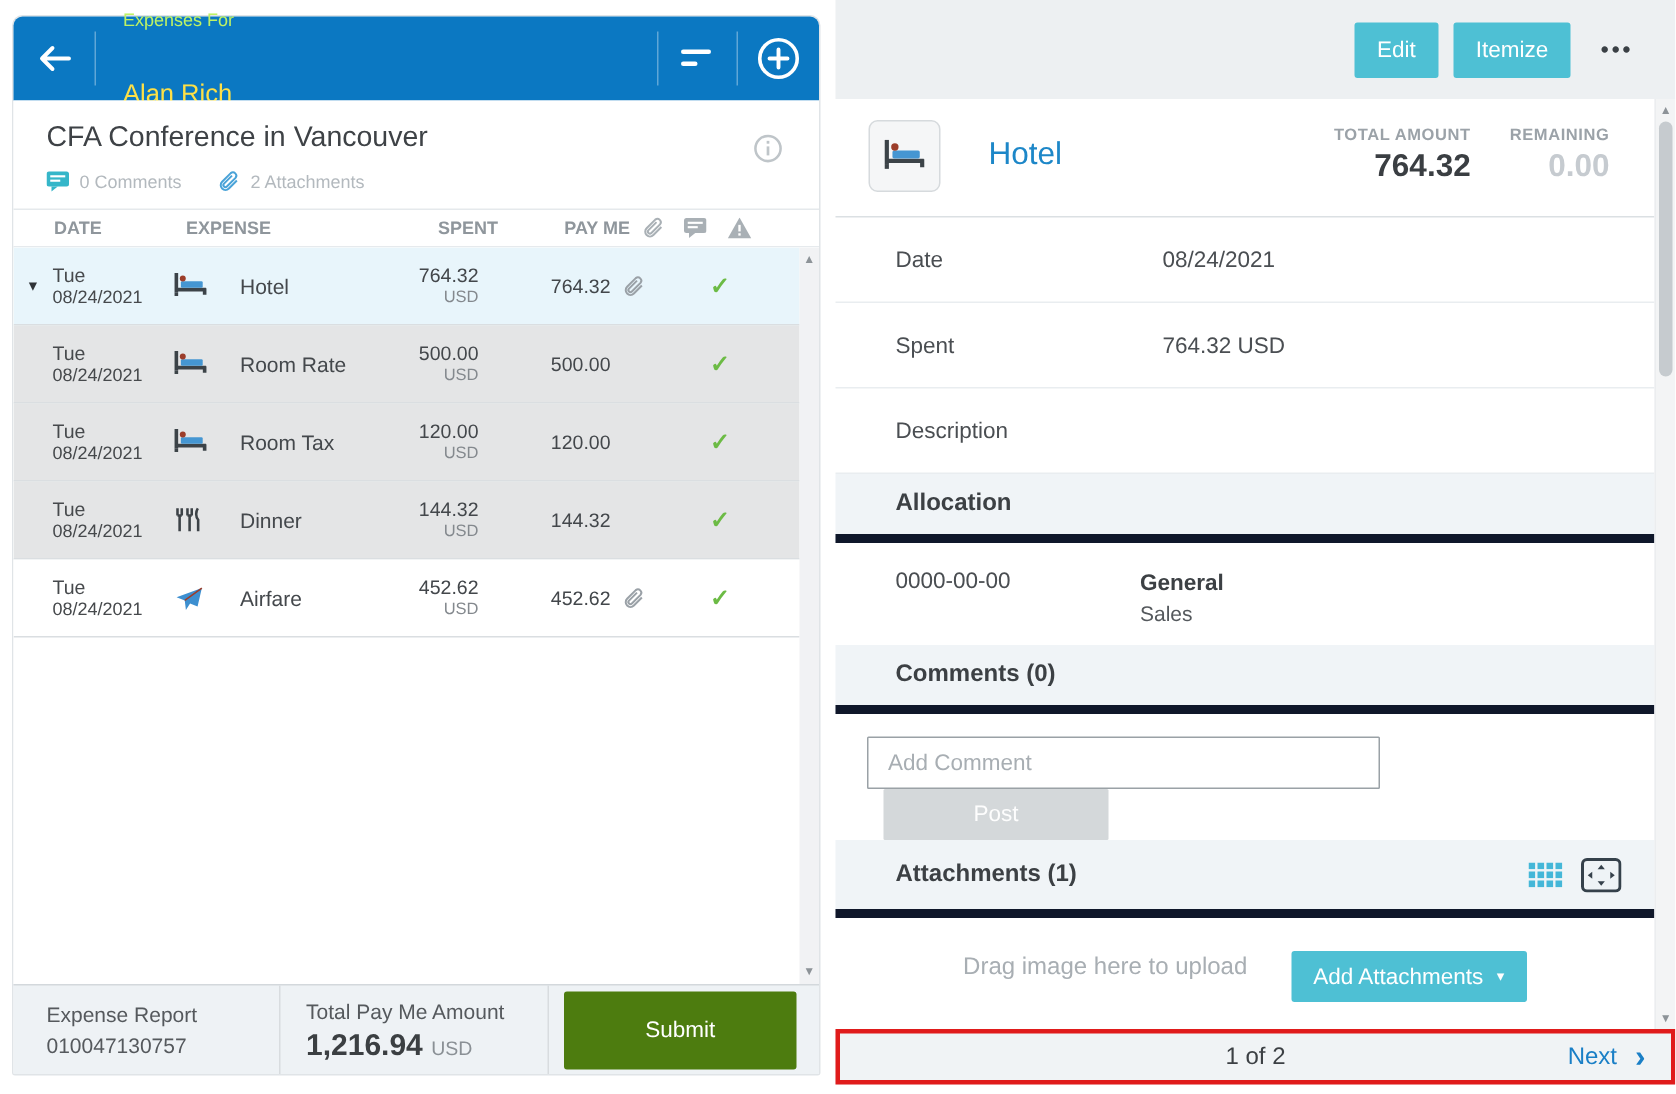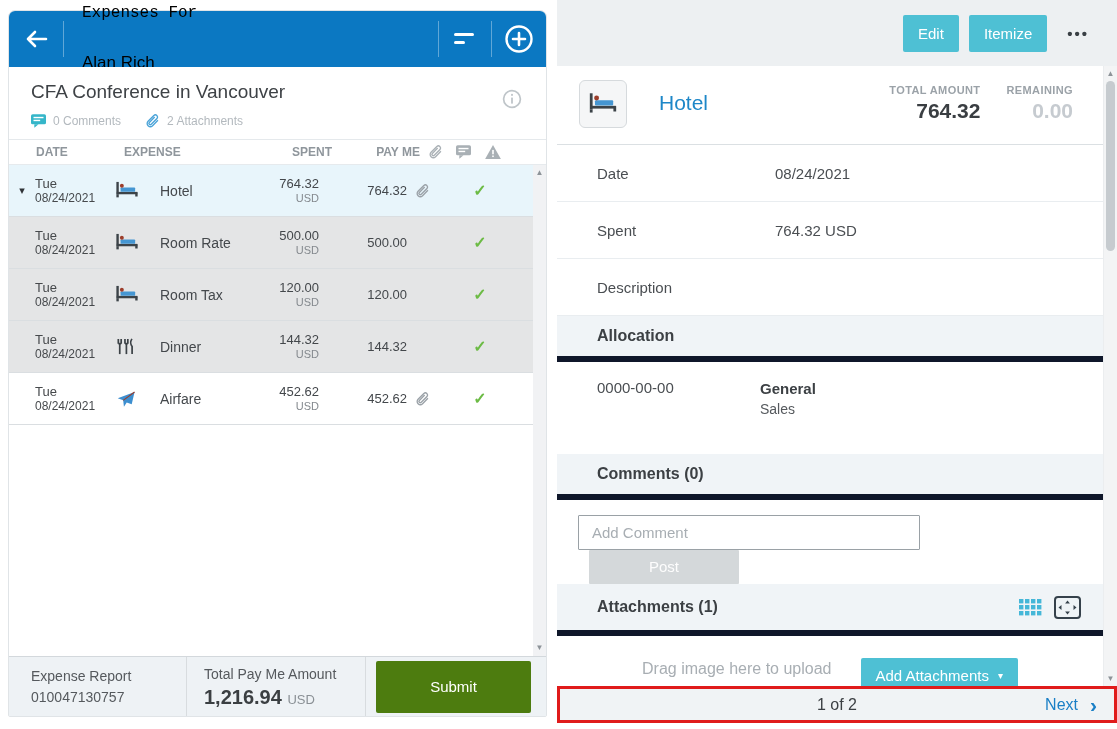--- a/index.html
+++ b/index.html
@@ -7,22 +7,22 @@
   .page { position:relative; width:1117px; height:729px; background:#fff; overflow:hidden; color:#45494d; }
 
   
   .left-card { position:absolute; left:8px; top:10px; width:539px; height:707px;
     background:#fff; border:1px solid #e0e4e7; border-radius:7px 7px 2px 2px; }
   .blue-header { position:absolute; left:0; top:0; right:0; height:56px; background:#0b78c2;
     border-radius:6px 6px 0 0; display:flex; align-items:center; }
   .bh-btn { width:54px; height:100%; display:flex; align-items:center; justify-content:center; cursor:pointer; }
   .bh-div { width:1px; height:36px; background:rgba(255,255,255,.35); }
   .bh-title { flex:1; padding-left:18px; }
-  .bh-eyebrow { font-size:16px; color:#000000; line-height:15px;font-family:Liberation Mono, monospace; }
-  .bh-name { font-size:17px; color:#000000; line-height:20px;margin-top:32px; }
+  .bh-eyebrow { font-size:12px; color:#bef264; line-height:15px; }
+  .bh-name { font-size:17px; color:#fde047; line-height:20px;margin-top:32px; }
 
   .report-head { position:absolute; left:0; top:56px; right:0; height:72px; background:#fff; }
   .rh-title { position:absolute; left:22px; top:14px; font-size:19px; color:#3e4246; }
   .rh-info { position:absolute; right:24px; top:22px; }
   .rh-meta { position:absolute; left:22px; top:46px; display:flex; align-items:center; gap:7px;
     font-size:12px; color:#b3b9be; }
   .rh-meta .gap { width:10px; }
 
   .grid-cols { display:grid; grid-template-columns:26px 80px 36px 1fr 80px 88px 30px 26px 34px 36px; align-items:center; }
   .table-head { position:absolute; left:0; top:128px; right:0; height:26px;
@@ -88,21 +88,21 @@
   .tot-value.muted { color:#c6cbd0; }
 
   .detail-row { height:57px; border-bottom:1px solid #e9edf0; display:flex; align-items:center; padding-left:40px; }
   .dr-label { width:178px; font-size:15px; color:#4a4e52; }
   .dr-value { font-size:15px; color:#4a4e52; }
 
   .section-bar { height:46px; background:#f0f4f7; border-bottom:6px solid #0f172a;
     display:flex; align-items:center; padding:0 22px 0 40px; font-size:16px; font-weight:bold; color:#3c4044; }
   .sb-icons { margin-left:auto; display:flex; align-items:center; gap:12px; }
 
-  .alloc-row { height:92px; display:flex; padding:17px 0 0 40px; }
+  .alloc-row { height:68px; display:flex; padding:17px 0 0 40px; }
   .alloc-code { width:163px; font-size:15px; color:#4a4e52; }
   .alloc-name { font-size:15px; font-weight:bold; color:#3c4044; line-height:19px; }
   .alloc-sub { font-size:14px; color:#55595d; line-height:19px; margin-top:2px; }
 
   .comments-area { height:84px; display:flex; align-items:flex-start; padding:15px 0 0 21px;flex-direction:column; }
   .comment-input { width:342px; height:36px; border:1px solid #9aa1a6; border-radius:1px;
     font-size:15px; font-family:inherit; color:#4a4e52; padding:0 13px; background:#fff; }
   .comment-input::placeholder { color:#a8aeb3; }
   .post-btn { margin-left:11px; width:150px; height:36px; background:#d4d8da; border:none;
     border-radius:1px; color:#fdfdfd; font-size:15px; font-family:inherit; }

